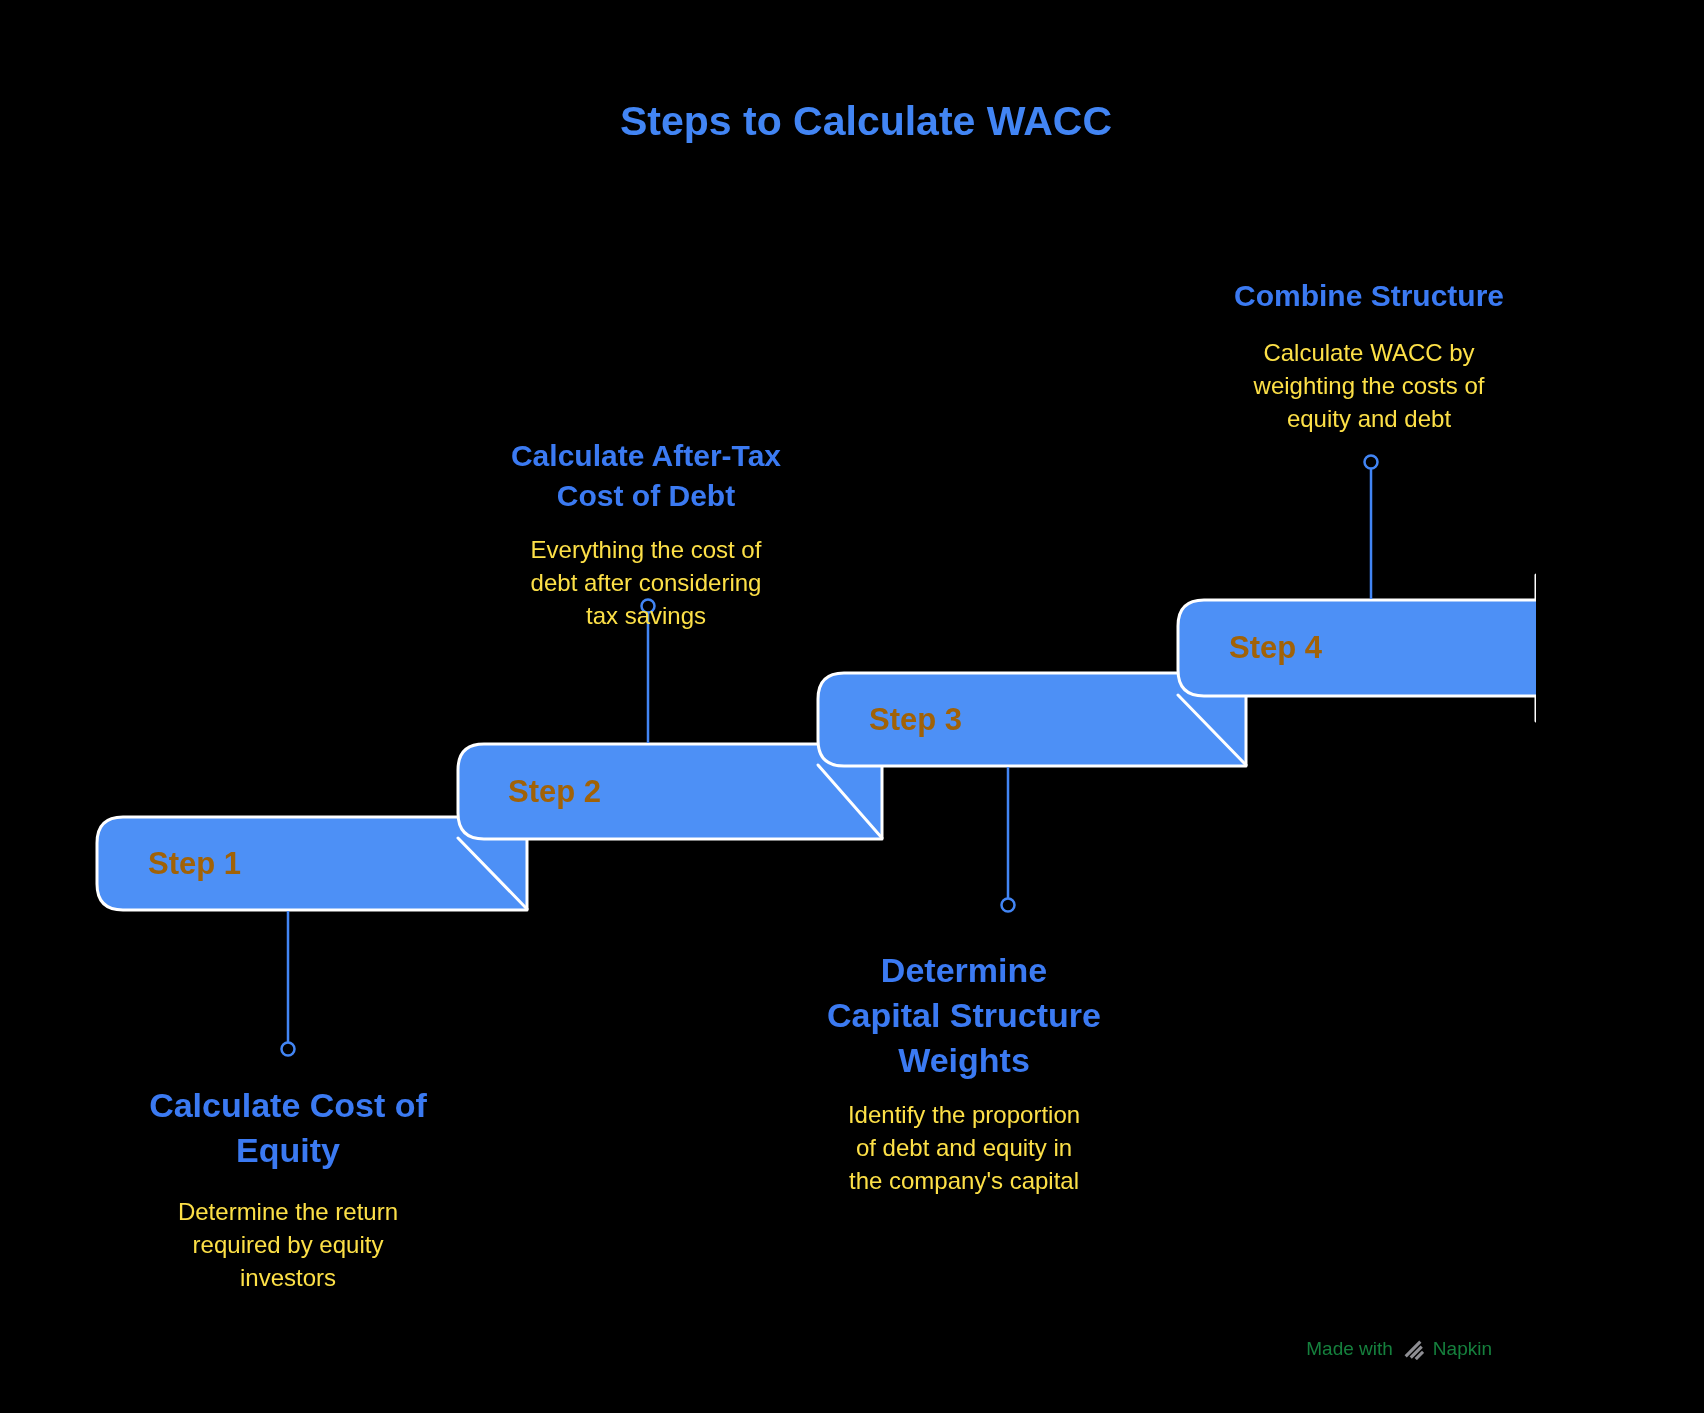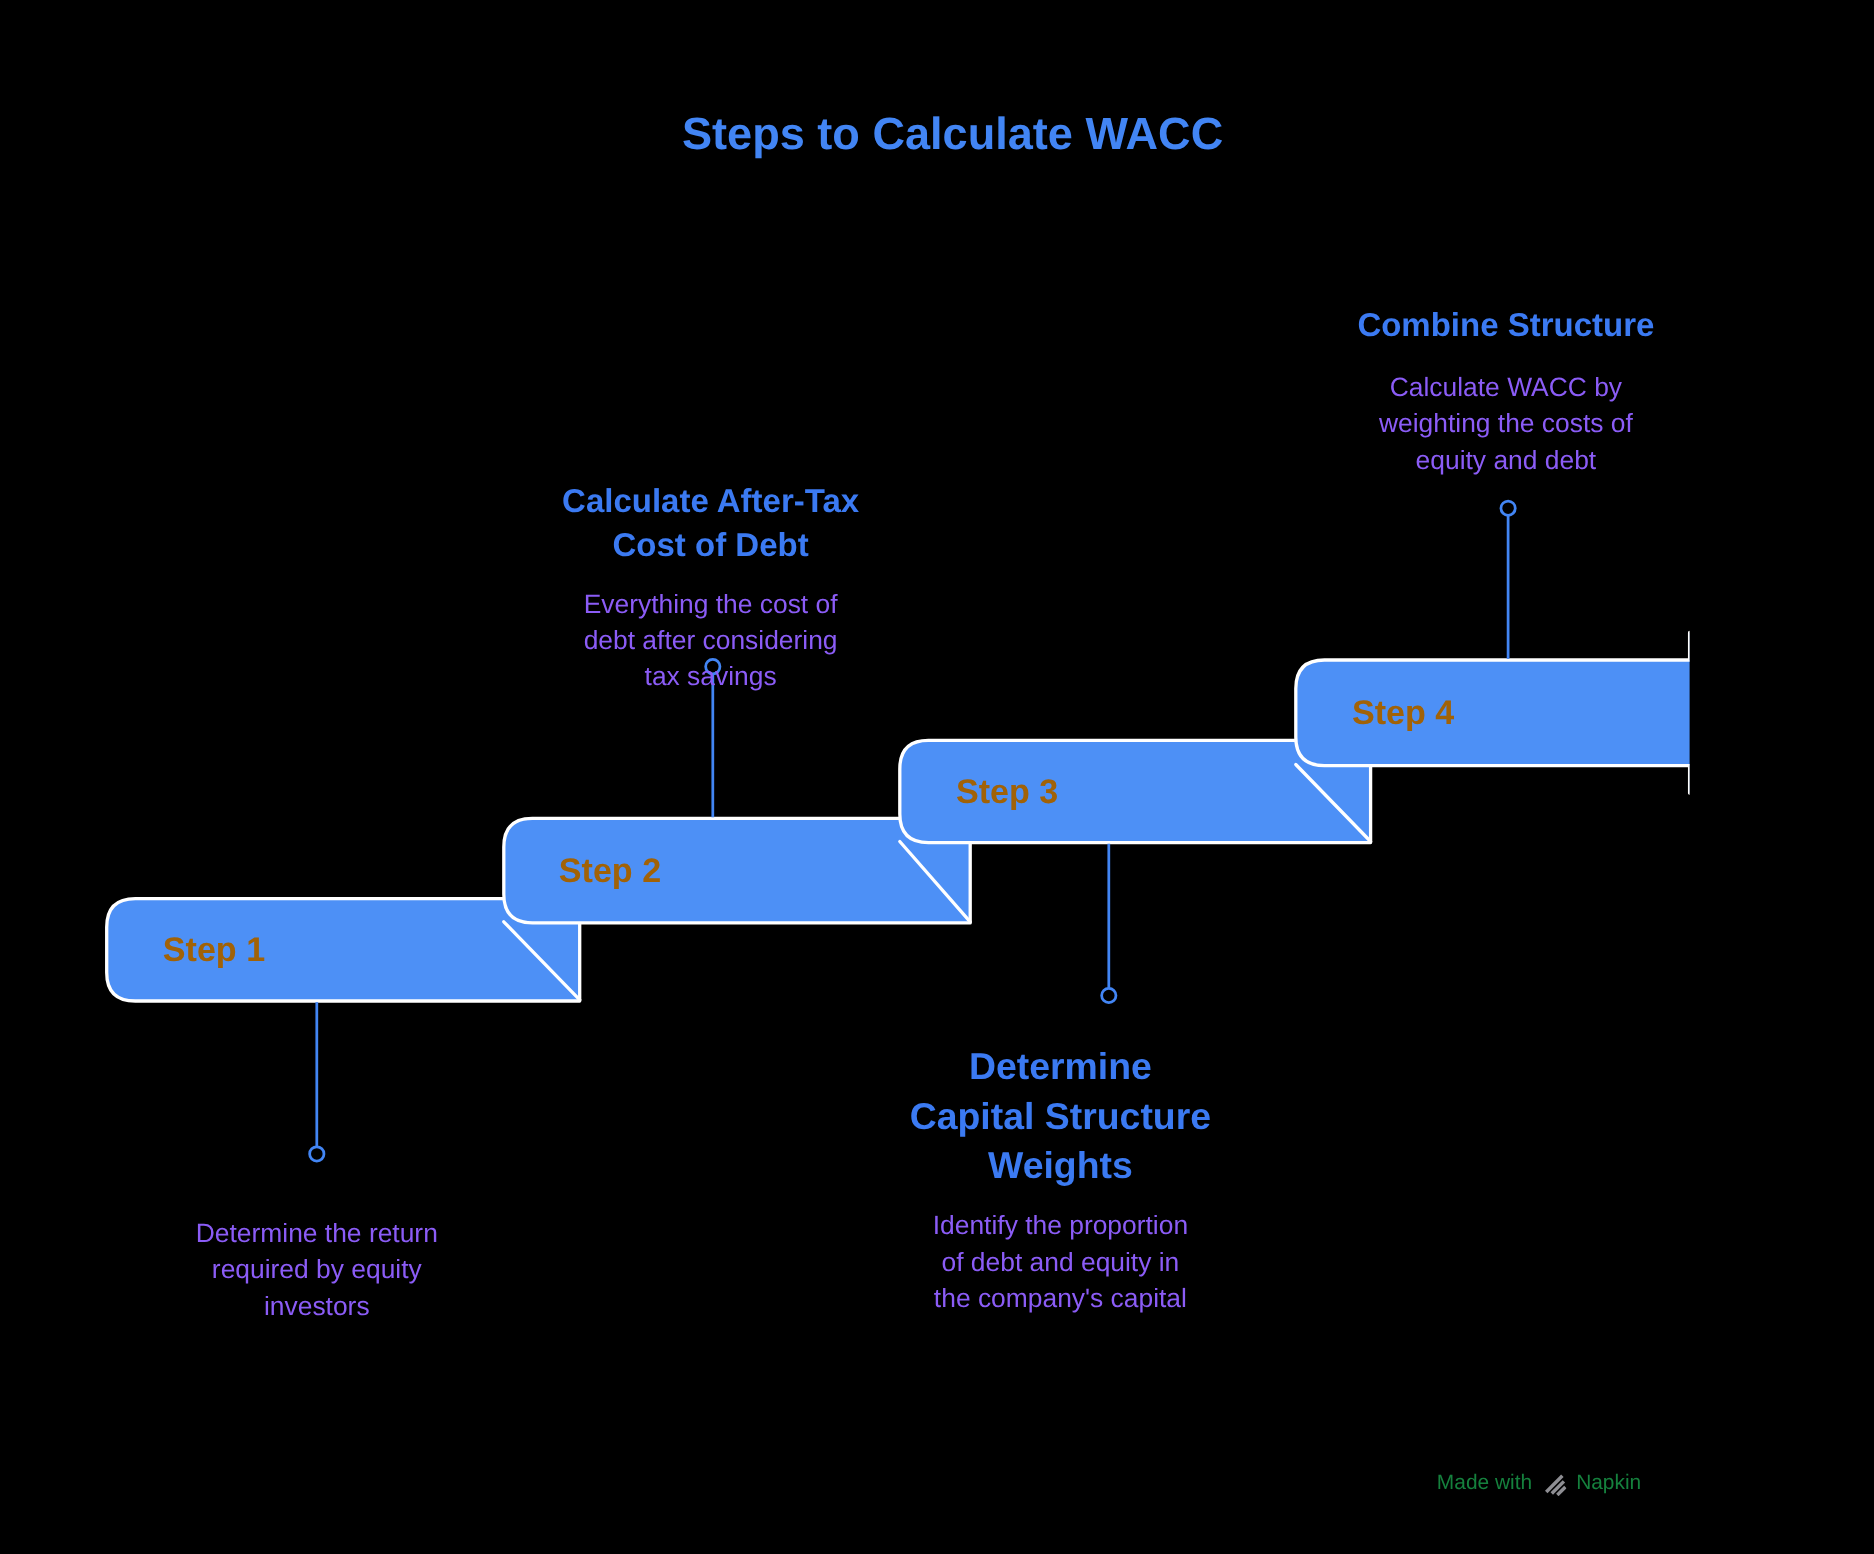--- a/index.html
+++ b/index.html
@@ -38,21 +38,21 @@
   .tb2{left:646px;top:390px;margin-top:46px;}
   .tb3{left:964px;top:948px;}
   .tb4{left:1369px;top:276px;}
   .heading{
     color:#3b7af2;font-weight:bold;
     white-space:pre-line;
   }
   .h-lg{font-size:34px;line-height:45px;}
   .h-md{font-size:30px;line-height:40px;}
   .desc{
-    color:#8b5cf6;
+    color:#fde047;
     font-size:24px;line-height:33px;
     white-space:pre-line;
   }
   .tb1 .desc{margin-top:22px;}
   .tb2 .desc{margin-top:17px;}
   .tb3 .desc{margin-top:15px;}
   .tb4 .desc{margin-top:20px;}
   .watermark{
     position:absolute;
     right:44px;top:1338px;
@@ -93,20 +93,22 @@
   </svg>
 
   <div class="title">Steps to Calculate WACC</div>
 
   <div class="step-label lbl1">Step 1</div>
   <div class="step-label lbl2">Step 2</div>
   <div class="step-label lbl3">Step 3</div>
   <div class="step-label lbl4">Step 4</div>
 
   <div class="text-block tb1">
+    <div class="heading h-lg">Calculate Cost of
+Equity</div>
     <div class="desc">Determine the return
 required by equity
 investors</div>
   </div>
   <div class="text-block tb2">
     <div class="heading h-md">Calculate After-Tax
 Cost of Debt</div>
     <div class="desc">Everything the cost of
 debt after considering
 tax savings</div>

